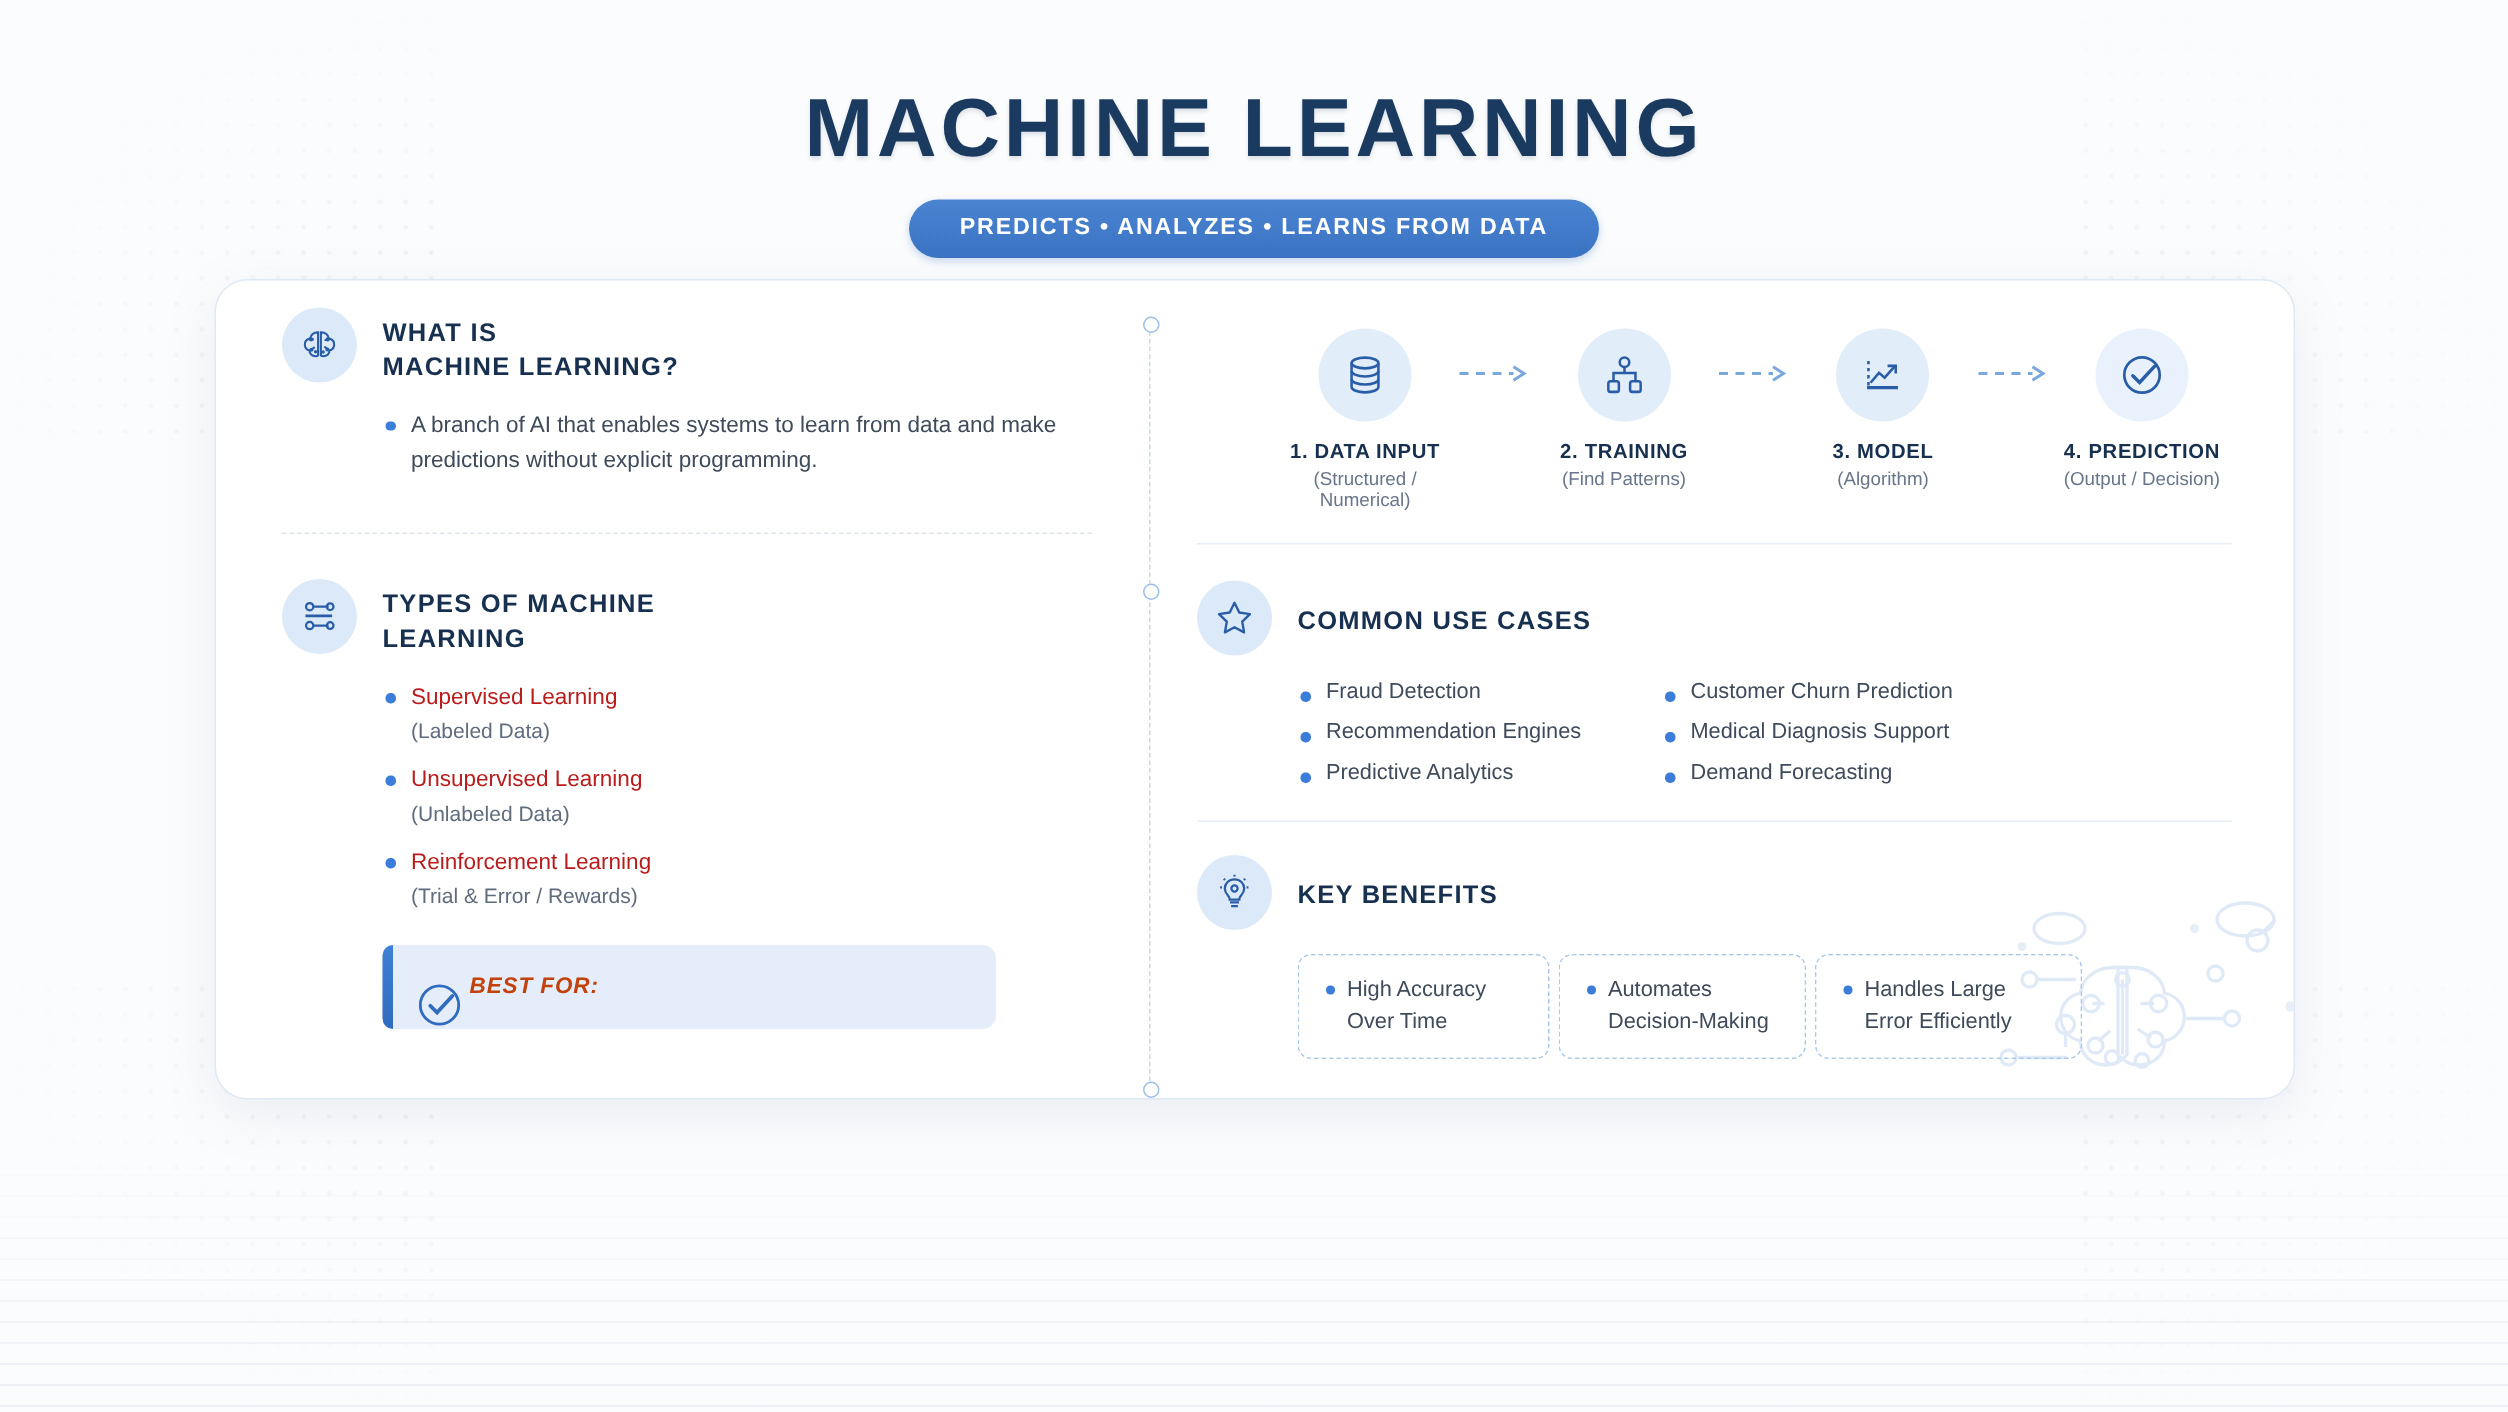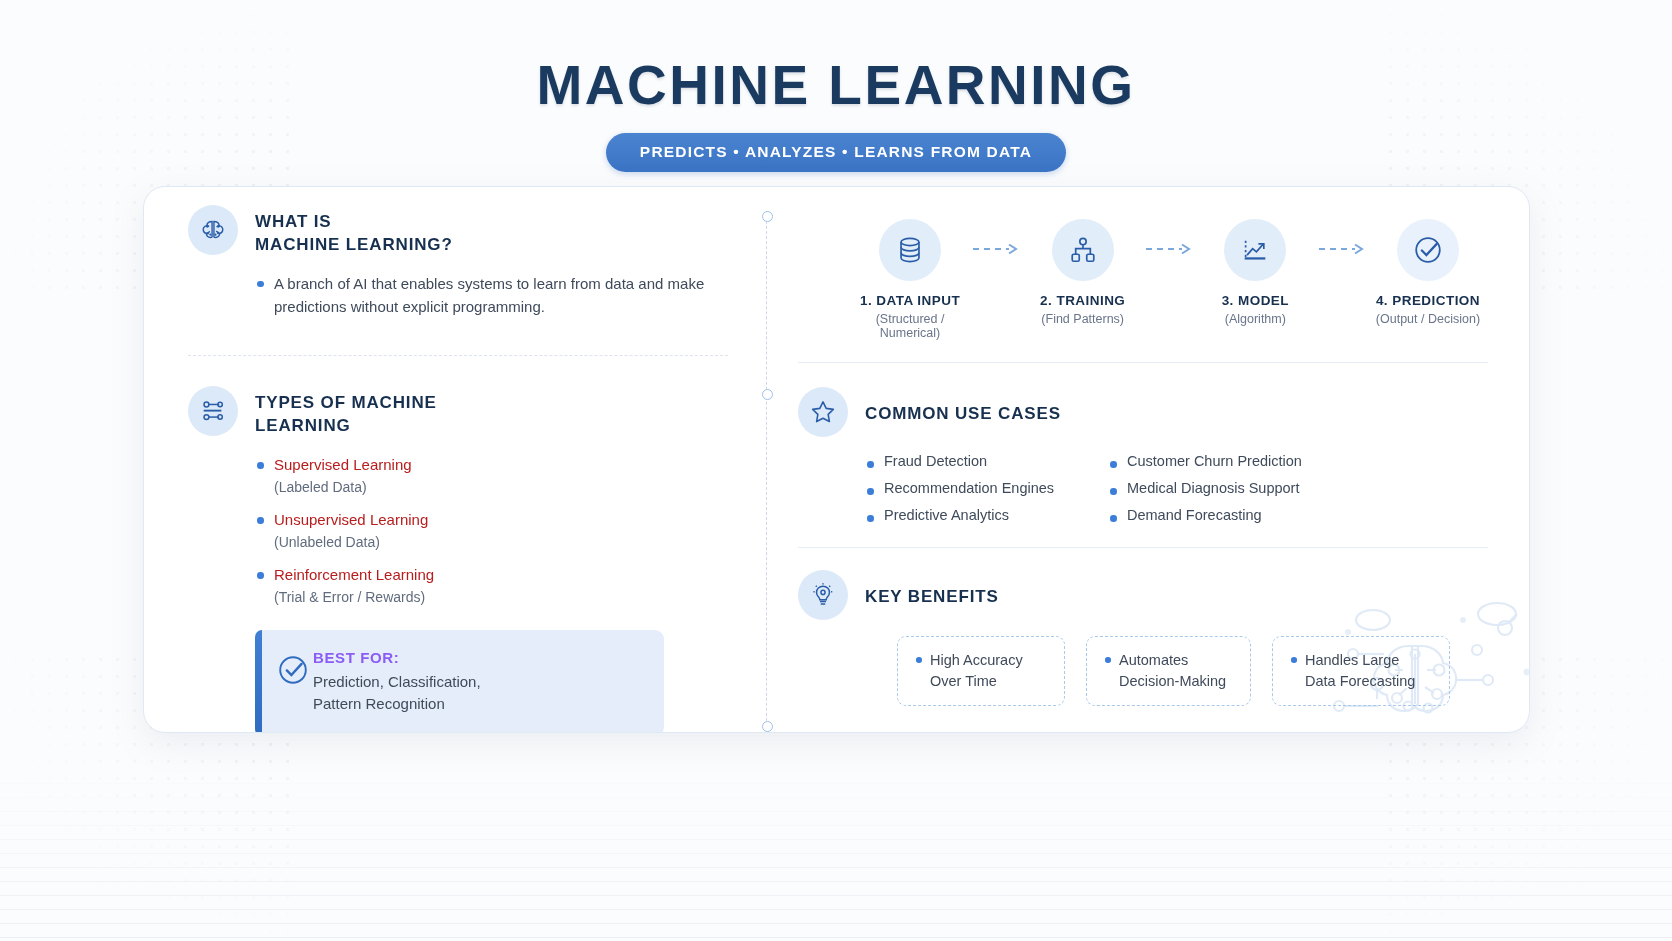--- a/index.html
+++ b/index.html
@@ -133,42 +133,42 @@
     border-radius: 9px;
     padding: 19px 18px 20px 58px;
     display: block;
   }
   .bestfor::before {
     content:""; position:absolute; left:0; top:0; bottom:0; width:7px;
     background: linear-gradient(180deg,#3f7fd4,#2f6cc0);
     border-radius: 9px 0 0 9px;
   }
   .bestfor .check { position: absolute; left: 20px; top: 22px; }
-  .bestfor-title { font-size: 15px; font-weight: 700; letter-spacing: .6px; color:#8b5cf6; }
+  .bestfor-title { font-size: 15px; font-weight: 700; letter-spacing: .6px; color:#c2410c;font-style:italic; }
   .bestfor-body { font-size: 15px; color:#3f4a5a; line-height: 1.5; margin-top: 5px; }
 
   
   .flow { display: flex; align-items: flex-start; margin-top: 14px; margin-left: 52px; }
   .flow-step { width: 128px; text-align: center; }
   .flow-circle {
     width: 62px; height: 62px; border-radius: 50%;
     background: #e2edfa; margin: 0 auto 12px;
     display: flex; align-items: center; justify-content: center;
   }
   .flow-circle.outline { background: #e9f2fc; }
   .flow-label { font-size: 13.5px; font-weight: 700; letter-spacing: .45px; color:#17304f; }
   .flow-sub   { font-size: 12.5px; color:#69758a; margin-top: 4px; }
   .flow-arrow { width: 56px; display:flex; align-items:center; justify-content:center; padding-top: 24px; }
 
   
   .uc-grid { display: grid; grid-template-columns: 243px 1fr; margin-top: 16px; margin-left: 67px; }
   .uc-grid li { font-size: 14.5px; color:#3f4a5a; }
 
   
-  .ben-row { display: flex; gap: 21px; margin-top: 16px; margin-left: 99px; }
+  .ben-row { display: flex; gap: 6px; margin-top: 16px; margin-left: 67px; }
   .ben-card {
     border: 1.4px dashed #a9c8ea;
     border-radius: 9px;
     padding: 13px 16px 14px;
     min-height: 56px;
     display: flex; align-items: flex-start;
   }
   .ben-card ul.bul li { font-size: 14.5px; color:#3f4a5a; line-height: 1.42; padding-left: 16px; }
   .ben-card ul.bul li::before { top: 7px; width: 5.5px; height: 5.5px; }
   .ben-card.c1 { width: 168px; }
@@ -299,24 +299,20 @@
       </ul>
 
       <div class="bestfor">
         <span class="check">
           <svg width="36" height="36" viewBox="0 0 38 38" fill="none" stroke="#2f6cc0" stroke-width="2">
             <circle cx="19" cy="19" r="13.5"></circle>
             <path d="M12.5 19.5l4.8 4.8L28 12.6" stroke-width="2.6" stroke-linecap="round"></path>
           </svg>
         </span>
         <div class="bestfor-title">BEST FOR:</div>
-        <div class="bestfor-body">
-          <span>Prediction, Classification,</span><br>
-          <span>Pattern Recognition</span>
-        </div>
       </div>
     </div>
   </div>
 
   <div class="col-right">
 
     <div class="section">
 
       <div class="flow">
         <div class="flow-step">
@@ -445,20 +441,20 @@
             <li>
               <span>Automates</span><br>
               <span>Decision-Making</span>
             </li>
           </ul>
         </div>
         <div class="ben-card c3">
           <ul class="bul">
             <li>
               <span>Handles Large</span><br>
-              <span>Data Forecasting</span>
+              <span>Error Efficiently</span>
             </li>
           </ul>
         </div>
       </div>
     </div>
   </div>
 </div>
 
 </body></html>

